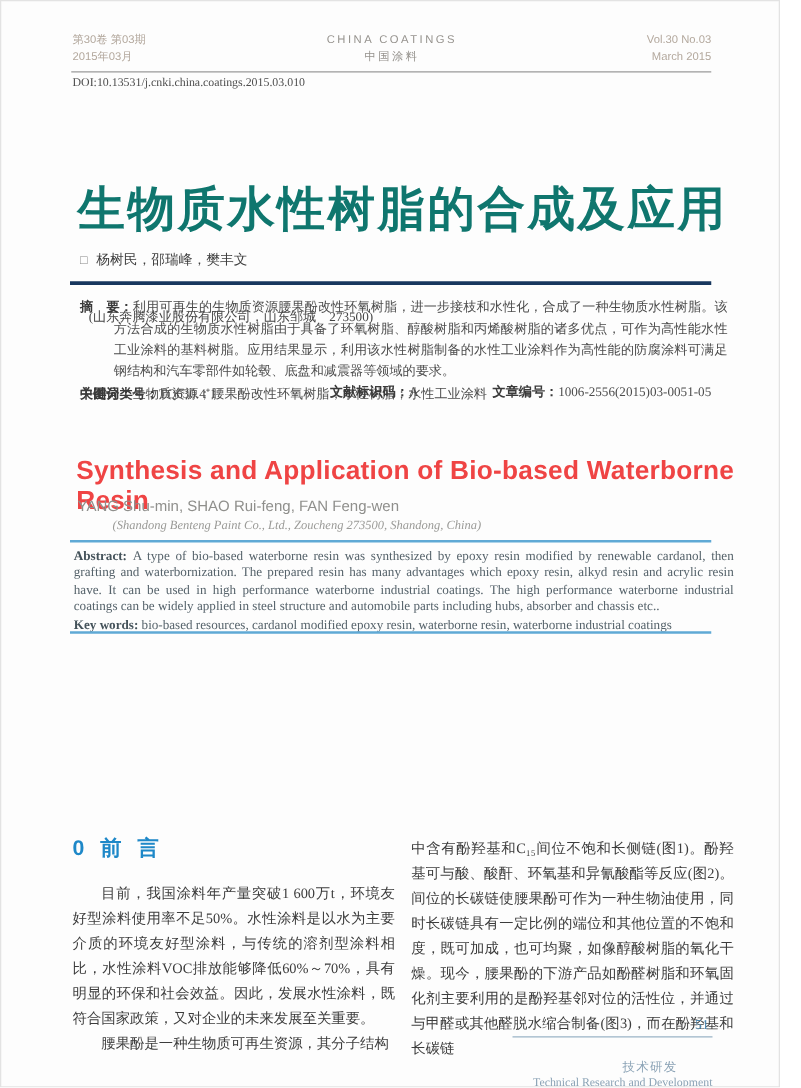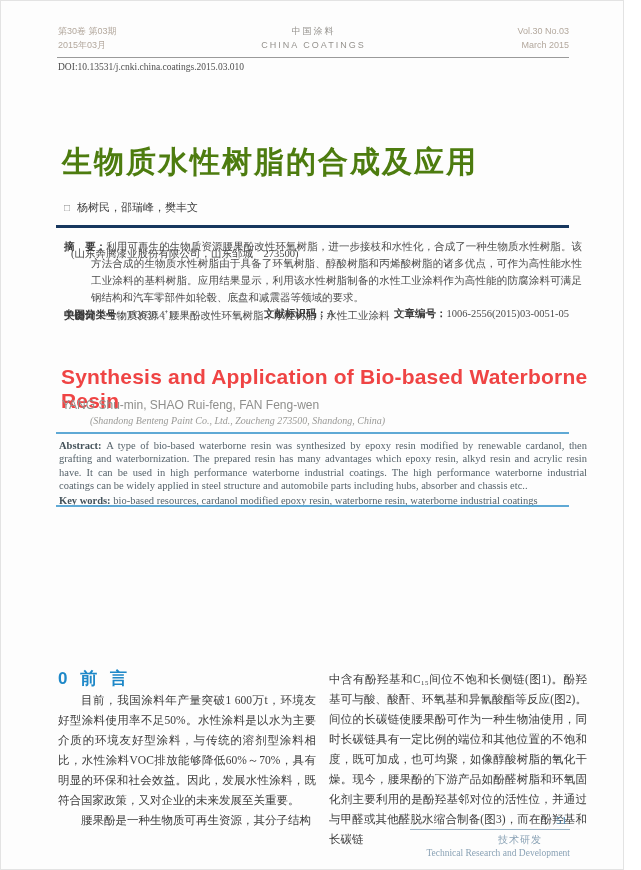--- a/index.html
+++ b/index.html
@@ -14,21 +14,21 @@
   }
   
   .jheader{position:absolute;top:23px;left:57px;right:54px;height:30px;font-size:9px;line-height:14px;}
   .jh-left{position:absolute;left:0;top:0;color:#b3a89d;}
   .jh-center{position:absolute;left:0;right:0;top:0;text-align:center;color:#95928d;letter-spacing:2px;}
   .jh-right{position:absolute;right:0;top:0;text-align:right;color:#b3a89d;}
   .jh-rule{position:absolute;top:56px;left:56px;right:54px;height:1px;background:#9a9a9a;}
   .doi{position:absolute;top:61px;left:57px;font-size:9.5px;color:#4d4d4d;font-family:"Liberation Serif",serif;}
 
   
-  .cn-title{position:absolute;top:141px;left:61px;font-size:30px;font-weight:bold;color:#4d7c0f;letter-spacing:2px;}
+  .cn-title{position:absolute;top:141px;left:61px;font-size:38px;font-weight:bold;color:#0f766e;letter-spacing:2px;}
   .cn-authors{position:absolute;top:199px;left:63px;font-size:11px;color:#3e3e3e;font-family:"Liberation Serif",serif;}
   .cn-authors .marker{color:#8a8a8a;margin-right:7px;font-size:10px;}
   .cn-affil{position:absolute;top:206px;left:70px;font-size:10.5px;color:#454545;font-family:"Liberation Serif",serif;margin-top:40px;}
   .rule-dark{position:absolute;top:224px;left:55px;right:54px;height:3px;background:#17375e;}
 
   
   .cn-abs{position:absolute;top:237px;left:63px;width:518px;font-size:10.5px;line-height:17px;
           color:#4c4c4c;text-align:justify;font-family:"Liberation Serif",serif;}
   .cn-abs .hang{padding-left:27px;text-indent:-27px;}
   .cn-abs b{color:#3a3a3a;}
@@ -46,43 +46,43 @@
           color:#56636b;text-align:justify;font-family:"Liberation Serif",serif;}
   .en-abs b{color:#44525a;}
   .en-keywords{margin-top:1px;}
   .rule-light2{position:absolute;top:504px;left:55px;right:54px;height:2px;background:#5fa9d5;}
 
   
   .columns{position:absolute;top:668px;left:57px;width:530px;display:flex;gap:13px;}
   .col{width:258px;font-size:11.5px;line-height:20px;color:#3c3c3c;text-align:justify;
        font-family:"Liberation Serif",serif;}
   .sec-head{font-size:17px;font-weight:bold;color:#1e88c8;letter-spacing:4px;
-            font-family:"Liberation Sans",sans-serif;margin-bottom:1px;}
+            font-family:"Liberation Sans",sans-serif;margin-bottom:16px;}
   .para-indent{text-indent:2em;}
 
   
   .footer{position:absolute;top:813px;right:53px;width:160px;text-align:right;}
   .page-num{font-size:11px;color:#4a86b0;padding-right:3px;padding-bottom:3px;
             border-bottom:1px solid #9ab4c6;font-family:Liberation Serif, serif;padding-left:23px;}
-  .f-cn{margin-top:3px;font-size:10px;color:#8aa2b5;letter-spacing:1px;padding-right:28px;}
+  .f-cn{margin-top:17px;font-size:10px;color:#8aa2b5;letter-spacing:1px;padding-right:28px;}
   .f-en{margin-top:1px;font-size:9.5px;color:#8aa2b5;font-family:"Liberation Serif",serif;}
 </style>
 </head>
 <body>
 
 <div class="page">
 
   <div class="jheader">
     <div class="jh-left">
       <div>第30卷 第03期</div>
       <div>2015年03月</div>
     </div>
     <div class="jh-center">
+      <div>CHINA COATINGS</div>
       <div>中国涂料</div>
-      <div>CHINA COATINGS</div>
     </div>
     <div class="jh-right">
       <div>Vol.30 No.03</div>
       <div>March 2015</div>
     </div>
   </div>
   <div class="jh-rule"></div>
   <div class="doi">DOI:10.13531/j.cnki.china.coatings.2015.03.010</div>
 
   <h1 class="cn-title" style="margin:0;">生物质水性树脂的合成及应用</h1>

